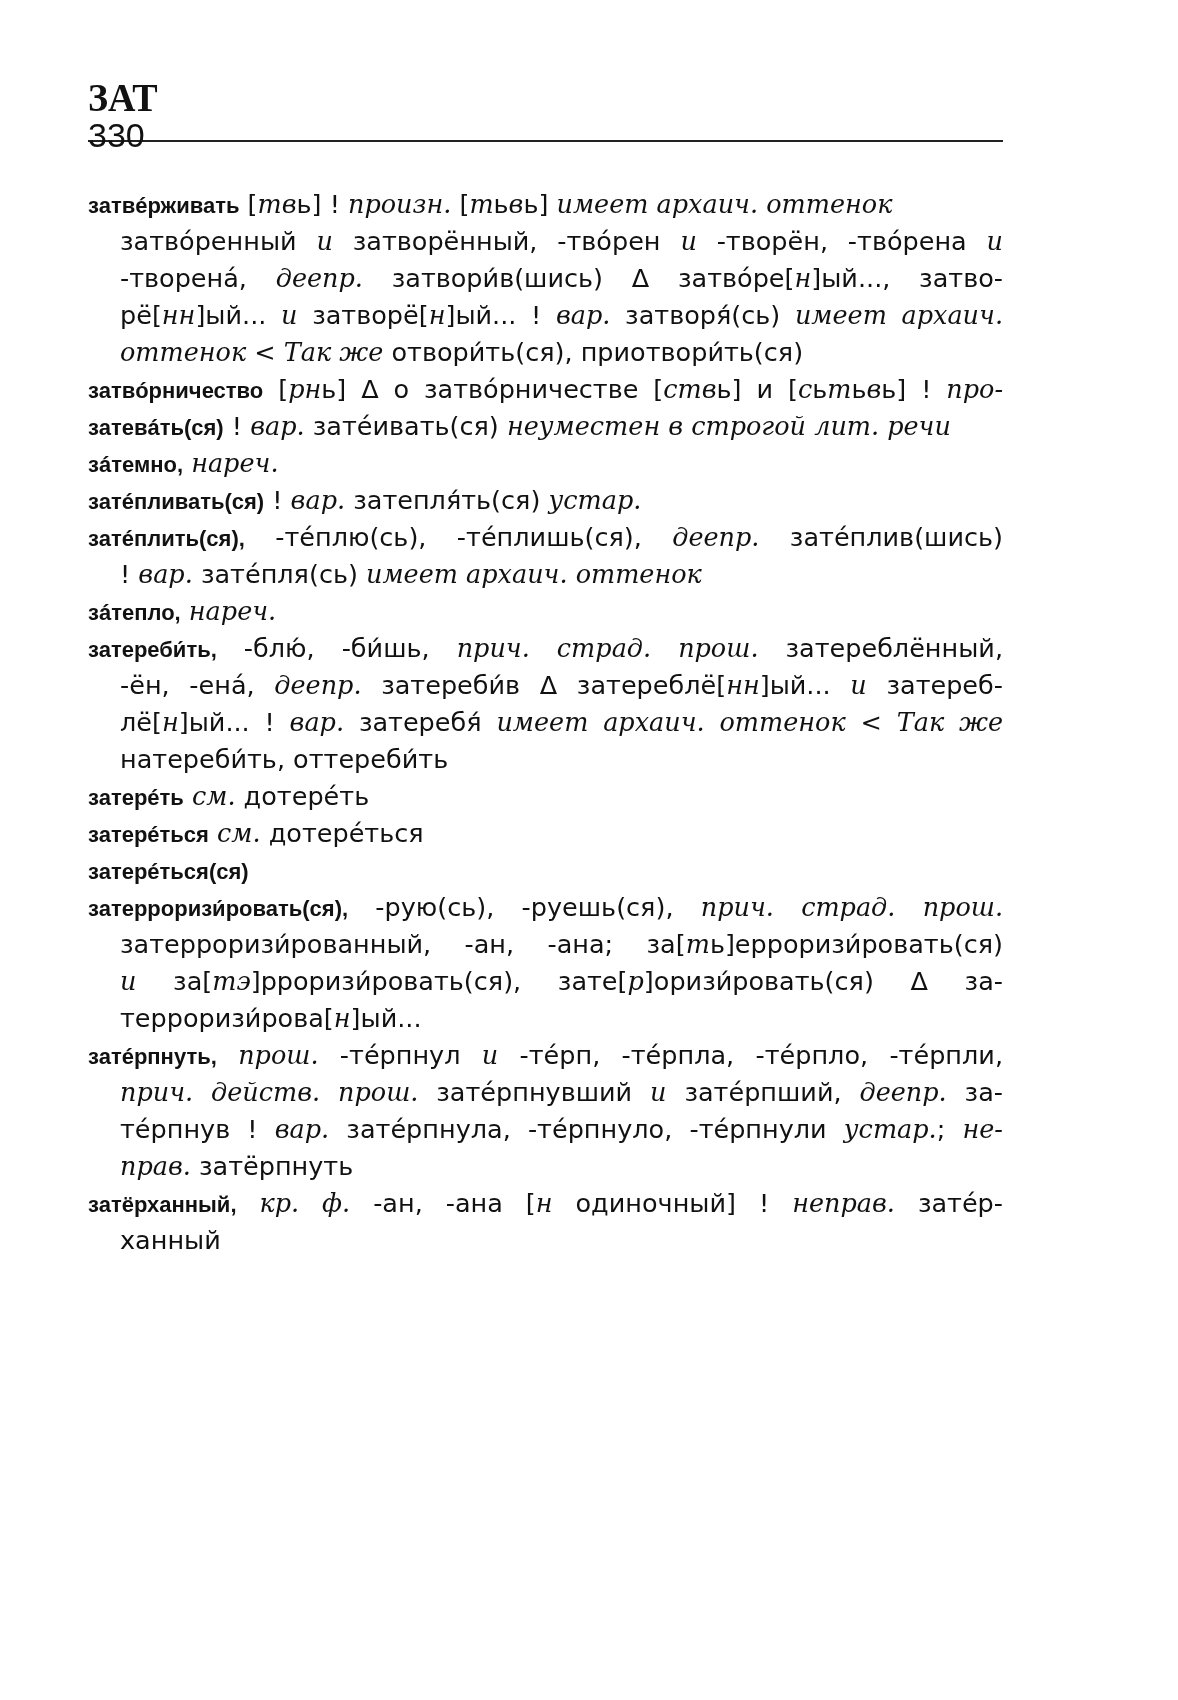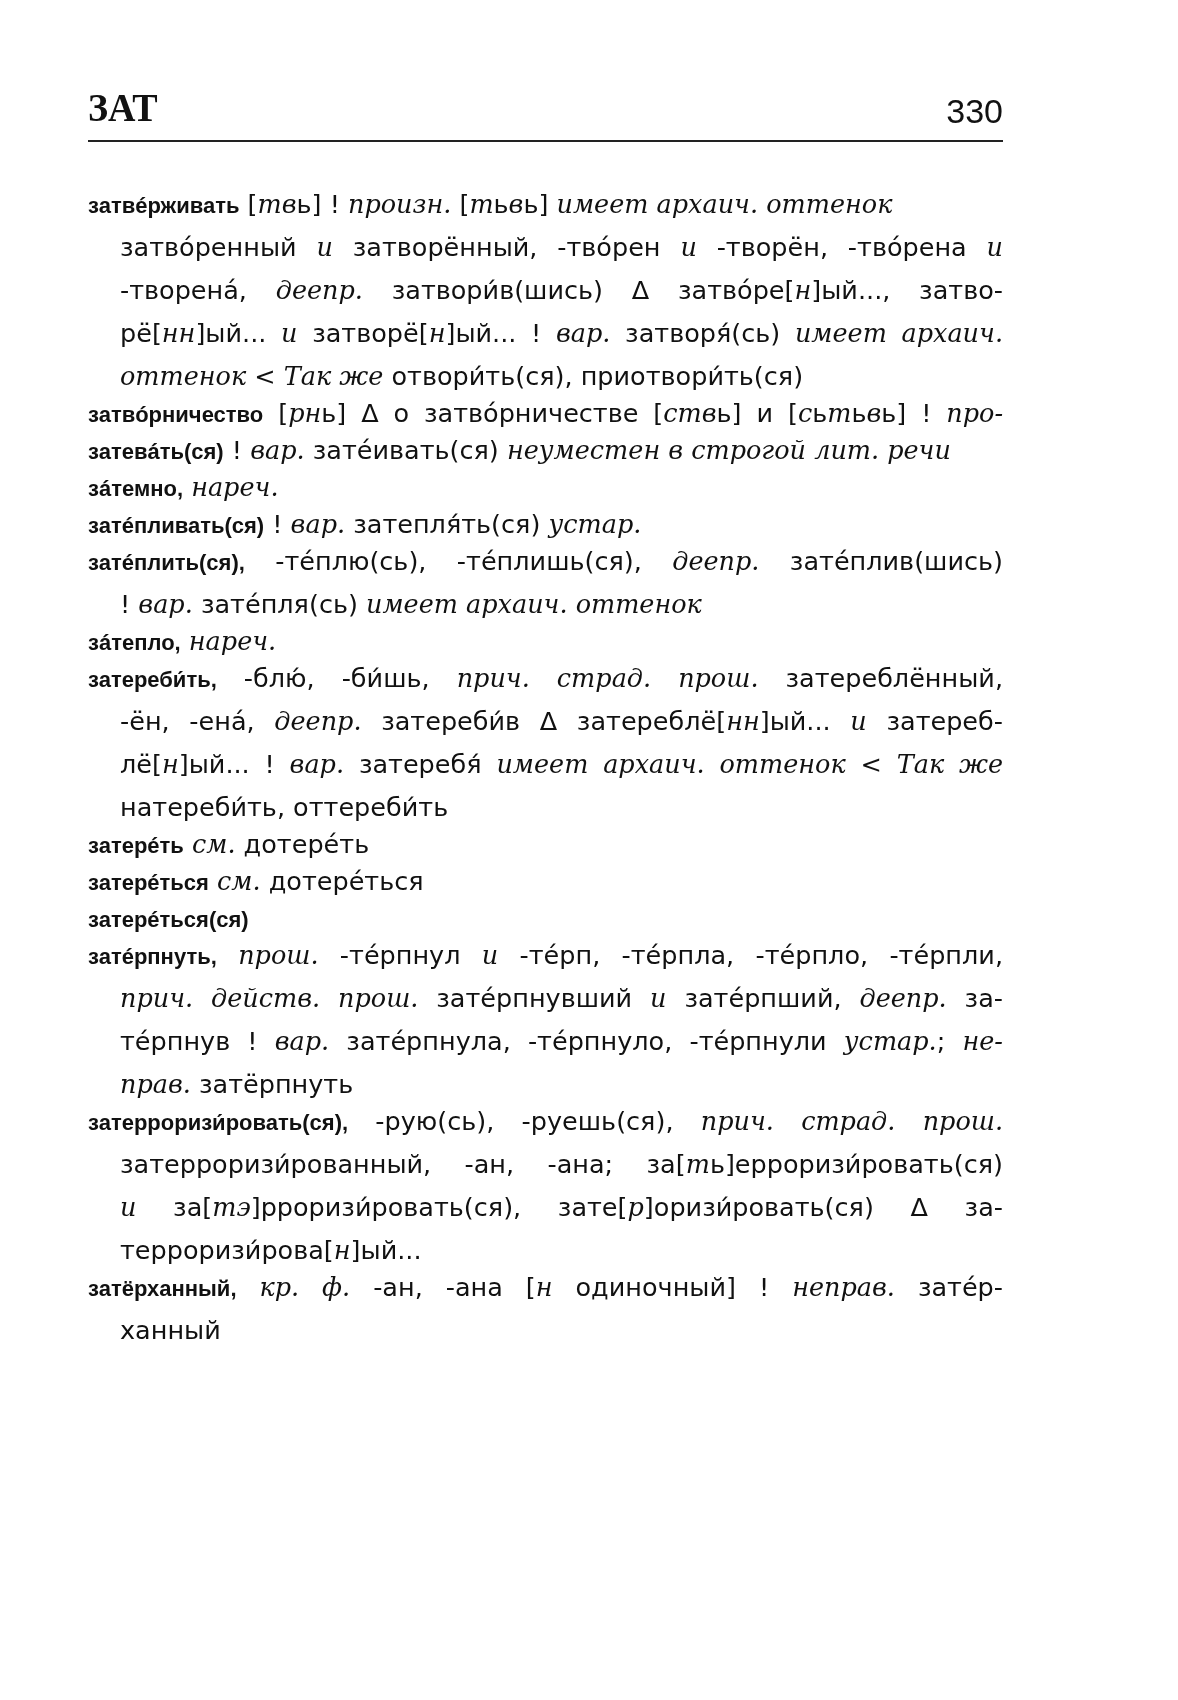--- a/index.html
+++ b/index.html
@@ -1,25 +1,25 @@
 <!DOCTYPE html>
 <html><head>
   <meta charset="utf-8">
   <style>
     html, body { margin: 0; padding: 0; background: #ffffff; }
     body { width: 1178px; height: 1700px; position: relative; overflow: hidden; color: #111; }
     .page { position: absolute; left: 88px; top: 78px; width: 915px; }
-    .header { display: flex; justify-content: space-between; align-items: flex-end; height: 50px; }
+    .header { display: flex; justify-content: space-between; height: 50px; flex-direction: column; }
     .header .head-word { font-family: "Liberation Serif", serif; font-weight: bold; font-size: 40px; letter-spacing: 0px; line-height: 1; transform: scaleX(0.95); transform-origin: left bottom; }
     .header .page-no { font-family: Liberation Sans, sans-serif; font-size: 34px; line-height: 1; }
     .rule { height: 2px; background: #222; margin-top: 12px; }
     .entries { margin-top: 44px; font-family: "DejaVu Sans", sans-serif; font-size: 25.5px; line-height: 37px; }
     .line { white-space: nowrap; height: 37px; text-align: justify; text-align-last: justify; }
     .line.last { text-align-last: left; }
-    .line.indent { padding-left: 32px; margin-top: 6px; }
+    .line.indent { padding-left: 32px; }
     .b { font-family: "Liberation Sans", sans-serif; font-weight: bold; font-size: 22px; }
     .i { font-style: italic; font-family: "DejaVu Serif", serif; }
   </style>
 </head>
 <body>
 
 <div class="page">
   <div class="header">
     <span class="head-word">ЗАТ</span>
     <span class="page-no">330</span>
@@ -63,29 +63,29 @@
       <div>
         <div class="line last"><span class="b">затерéть</span><span> </span><span class="i">см.</span><span> дотерéть</span></div>
       </div>
       <div>
         <div class="line last"><span class="b">затерéться</span><span> </span><span class="i">см.</span><span> дотерéться</span></div>
       </div>
       <div>
         <div class="line last"><span class="b">затерéться(ся)</span></div>
       </div>
       <div>
+        <div class="line"><span class="b">затерроризи́ровать(ся),</span><span> -рую(сь), -руешь(ся), </span><span class="i">прич. страд. прош.</span></div>
+        <div class="line indent"><span>затерроризи́рованный, -ан, -ана; за[</span><span class="i">т</span><span>ь]еррори­зи́ровать(ся)</span></div>
+        <div class="line indent"><span class="i">и</span><span> за[</span><span class="i">тэ</span><span>]ррори­зи́ровать(ся), зате[</span><span class="i">р</span><span>]оризи́ровать(ся) Δ за-</span></div>
+        <div class="line indent last"><span>терроризи́рова[</span><span class="i">н</span><span>]ый...</span></div>
+      </div>
+      <div>
         <div class="line"><span class="b">затéрпнуть,</span><span> </span><span class="i">прош.</span><span> -тéрпнул </span><span class="i">и</span><span> -тéрп, -тéрпла, -тéрпло, -тéрпли,</span></div>
         <div class="line indent"><span class="i">прич. действ. прош.</span><span> затéрпнувший </span><span class="i">и</span><span> затéрпший, </span><span class="i">деепр.</span><span> за-</span></div>
         <div class="line indent"><span>тéрпнув ! </span><span class="i">вар.</span><span> затéрпнула, -тéрпнуло, -тéрпнули </span><span class="i">устар.</span><span>; </span><span class="i">не-</span></div>
         <div class="line indent last"><span class="i">прав.</span><span> затёрпнуть</span></div>
-      </div>
-      <div>
-        <div class="line"><span class="b">затерроризи́ровать(ся),</span><span> -рую(сь), -руешь(ся), </span><span class="i">прич. страд. прош.</span></div>
-        <div class="line indent"><span>затерроризи́рованный, -ан, -ана; за[</span><span class="i">т</span><span>ь]еррори­зи́ровать(ся)</span></div>
-        <div class="line indent"><span class="i">и</span><span> за[</span><span class="i">тэ</span><span>]ррори­зи́ровать(ся), зате[</span><span class="i">р</span><span>]оризи́ровать(ся) Δ за-</span></div>
-        <div class="line indent last"><span>терроризи́рова[</span><span class="i">н</span><span>]ый...</span></div>
       </div>
       <div>
         <div class="line"><span class="b">затёрханный,</span><span> </span><span class="i">кр. ф.</span><span> -ан, -ана [</span><span class="i">н</span><span> одиночный] ! </span><span class="i">неправ.</span><span> затéр-</span></div>
         <div class="line indent last"><span>ханный</span></div>
       </div>
     </div>
 </div>
 
 </body></html>

